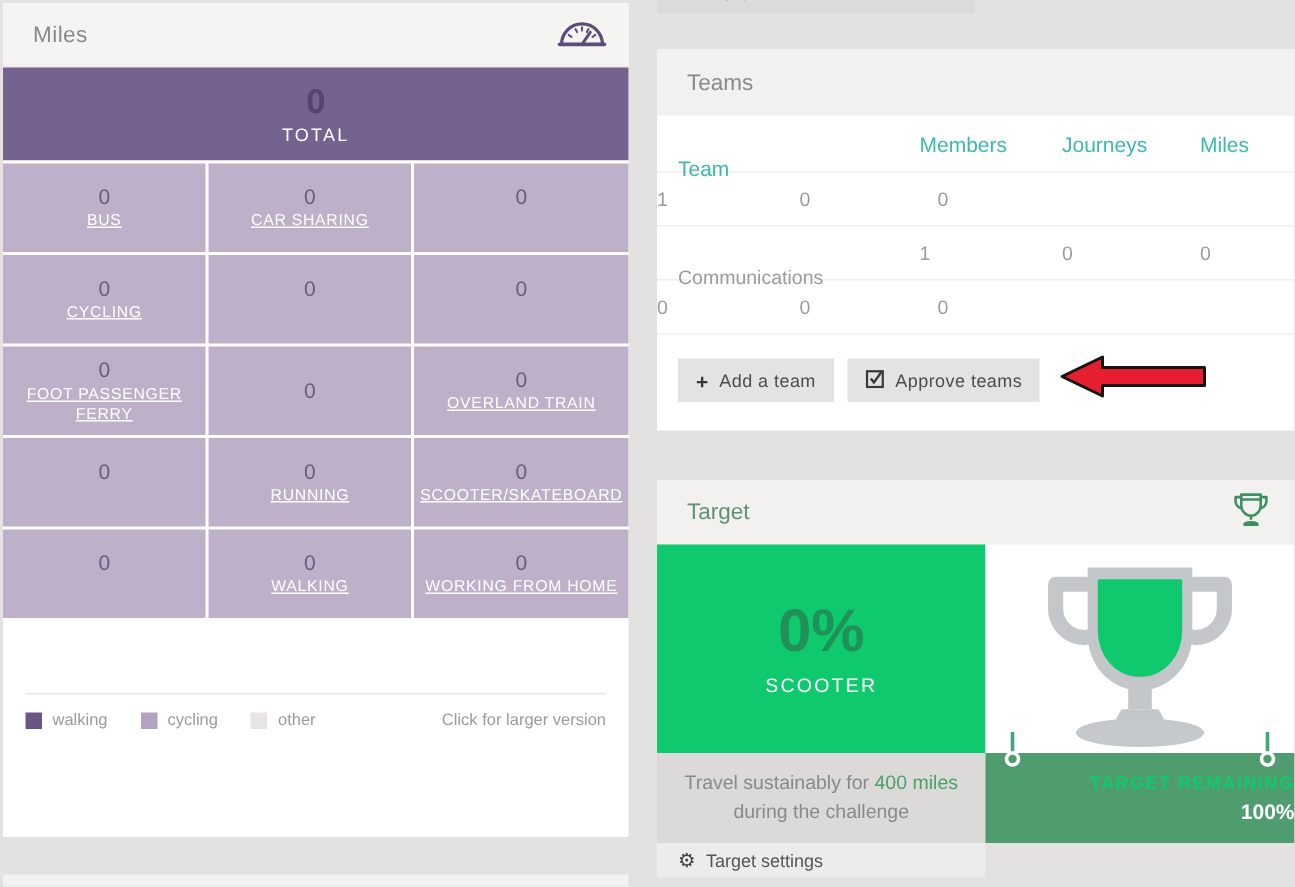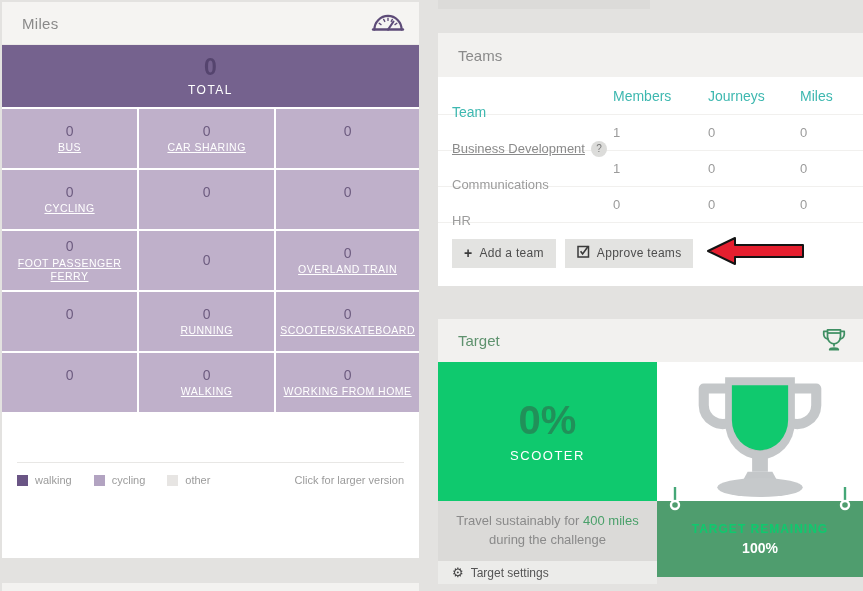--- a/index.html
+++ b/index.html
@@ -103,22 +103,22 @@
     padding:0 18px; line-height:1.45;
   }
   .desc-hl { color:#4aa06a; }
   .settings-bar {
     height:23px; background:#ececea; display:flex; align-items:center;
     padding-left:14px; font-size:12px; color:#555; gap:7px; cursor:pointer;
   }
   .gear-glyph { font-size:13px; color:#444; line-height:1; }
   .trophy-box { height:139px; background:#fff; display:flex; align-items:flex-end; justify-content:center; }
   .remaining-box {
-    height:76px; position:relative; display:flex; flex-direction:column;
-    align-items:center; justify-content:center;
+    height:60px; position:relative; display:flex; flex-direction:column;
+    align-items:flex-end; justify-content:center;
   }
   .rem-lbl { font-size:12px; font-weight:bold; letter-spacing:1px; }
   .rem-val { font-size:14px; font-weight:bold; color:#fff; margin-top:4px; }
   .pin { position:absolute; top:-14px; }
   .pin-left { left:12px; }
   .pin-right { right:12px; }
   .bottom-right-strip { margin-top:14px; height:14px; background:#f2f1ef; }
 </style>
 </head>
 <body>
@@ -258,38 +258,33 @@
     </div>
 
     <div class="t-row t-head">
       <span class="c-team">Team</span>
       <span class="c-members">Members</span>
       <span class="c-journeys">Journeys</span>
       <span class="c-miles">Miles</span>
     </div>
 
     <div class="t-row">
-      <span class="c-team">
-        <span class="team-link">Business Development</span>
-        <span class="help-badge">?</span>
-      </span>
       <span class="c-members">1</span>
       <span class="c-journeys">0</span>
       <span class="c-miles">0</span>
     </div>
 
     <div class="t-row">
       <span class="c-team">Communications</span>
       <span class="c-members">1</span>
       <span class="c-journeys">0</span>
       <span class="c-miles">0</span>
     </div>
 
     <div class="t-row">
-      <span class="c-team">HR</span>
       <span class="c-members">0</span>
       <span class="c-journeys">0</span>
       <span class="c-miles">0</span>
     </div>
 
     <div class="buttons-row">
       <button class="gray-btn">
         <span class="plus-glyph">+</span>
         <span>Add a team</span>
       </button>

